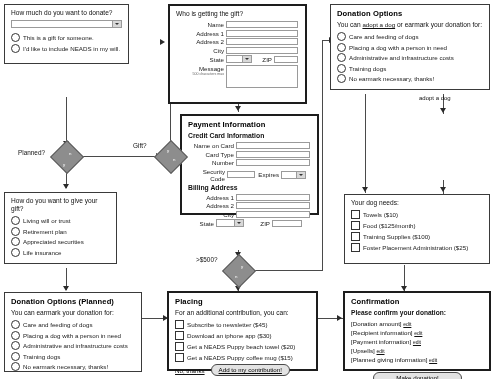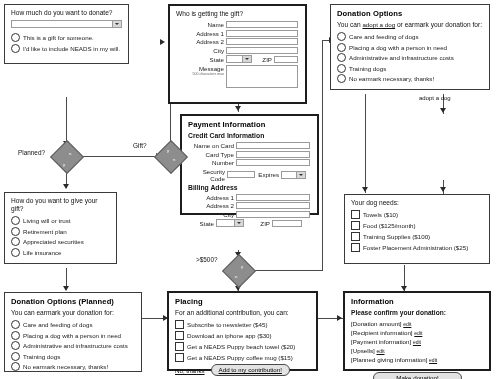--- a/index.html
+++ b/index.html
@@ -371,21 +371,21 @@
       <span class="checkbox"></span>
       <span class="check-label">Training Supplies ($100)</span>
     </div>
     <div class="check-row">
       <span class="checkbox"></span>
       <span class="check-label">Foster Placement Administration ($25)</span>
     </div>
   </div>
 
   <div class="box thick" style="left:343px;top:291px;width:148px;height:80px;">
-    <div class="title">Information</div>
+    <div class="title">Confirmation</div>
     <div class="subtitle" style="font-weight:bold;">Please confirm your donation:</div>
     <div class="confirm-line">
       <span>[Donation amount]</span>
       <span class="edit">edit</span>
     </div>
     <div class="confirm-line">
       <span>[Recipient information]</span>
       <span class="edit">edit</span>
     </div>
     <div class="confirm-line">

